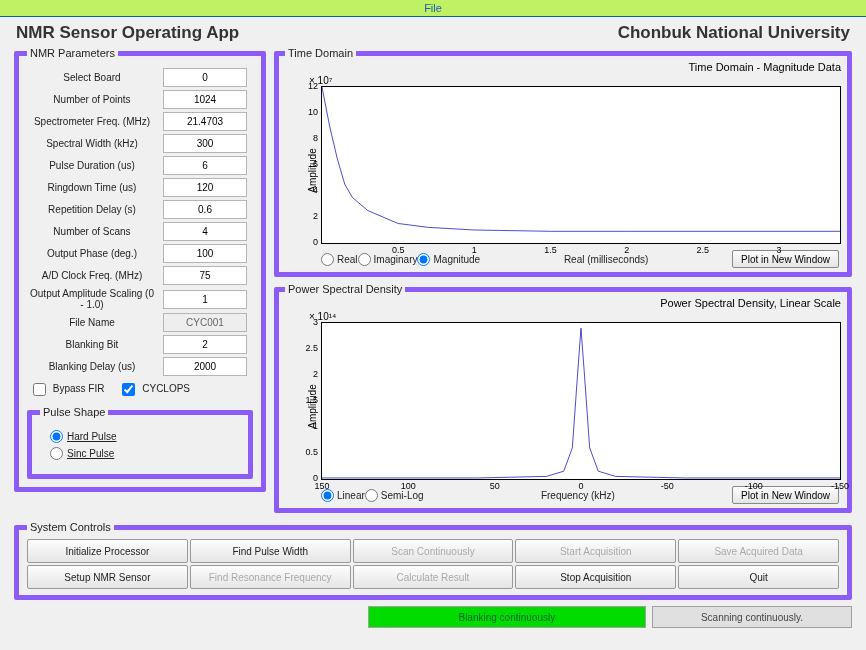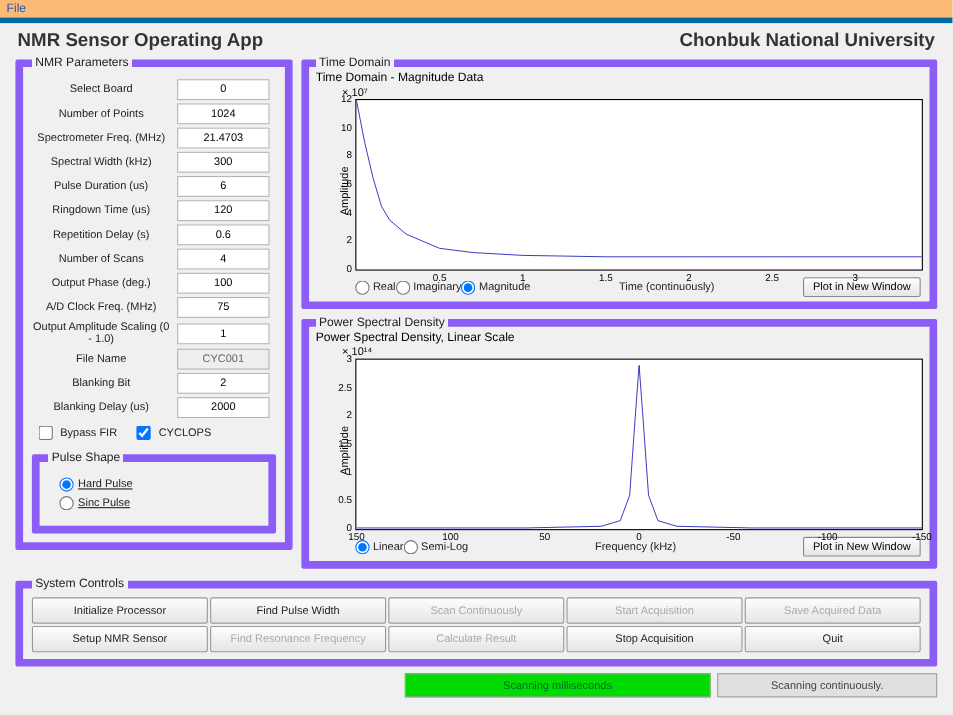--- a/index.html
+++ b/index.html
@@ -1,43 +1,43 @@
 <!DOCTYPE html>
 <html><head>
 <meta charset="utf-8">
 <style>
   * { box-sizing: border-box; font-family: Tahoma, Arial, sans-serif; }
   body { margin: 0; background: #f0f0f0; font-size: 11px; color: #222; }
   .window { width: 866px; height: 650px; background: #f0f0f0; position: relative; }
-  .menubar { background: #fdba74; border-bottom: 5px solid #0369a1; padding: 2px 6px; font-size: 11px; color: #2257b5; }
+  .menubar { background: #bef264; border-bottom: 1px solid #0369a1; padding: 2px 6px; font-size: 11px; color: #2257b5; text-align: center; }
   .titlebar { display: flex; justify-content: space-between; padding: 6px 16px 4px 16px; font-size: 17px; font-weight: bold; color: #333; }
   .content { display: flex; gap: 8px; padding: 0 14px; }
   .params { width: 252px; }
   .charts { flex: 1; display: flex; flex-direction: column; gap: 6px; }
 
-  fieldset { border: 7px solid #8b5cf6; border-radius: 2px; padding: 6px 8px 8px 8px; margin: 0; }
+  fieldset { border: 5px solid #8b5cf6; border-radius: 2px; padding: 6px 8px 8px 8px; margin: 0; }
   legend { font-size: 11px; color: #222; padding: 0 3px; }
 
   .param-row { display: flex; align-items: center; margin: 3px 0; gap: 6px; }
   .param-row label { flex: 1; text-align: center; font-size: 10px; color: #222; }
   .param-row .field { width: 84px; height: 19px; border: 1px solid #b5b5b5; background: #fff; text-align: center; font-size: 10px; line-height: 17px; padding: 0; margin-right: 6px; }
   .param-row .field.readonly { background: #eee; color: #666; }
 
   .checkrow { display: flex; gap: 18px; padding: 4px 6px 6px 6px; font-size: 10px; }
   .checkrow input { margin: 0 4px 0 0; vertical-align: middle; }
 
   .pulse-shape { margin-top: 4px; }
   .pulse-shape .options { padding: 4px 10px; font-size: 10px; text-decoration: underline; }
   .pulse-shape .options div { padding: 2px 0; display: flex; align-items: center; gap: 4px; }
   .pulse-shape input[type=radio] { margin: 0; }
 
   .chartbox { height: 230px; }
   .chartbox fieldset { height: 100%; display: flex; flex-direction: column; padding: 2px 6px 4px 6px; }
 
-  .chart-title { text-align: left; font-size: 11px; font-weight: normal; margin: 0 0 2px 0; color: #000; }
+  .chart-title { text-align: right; font-size: 11px; font-weight: normal; margin: 0 0 2px 0; color: #000; }
   .chart-exp { font-size: 10px; color: #000; margin-left: 24px; }
   .plot-area { flex: 1; position: relative; background: #fff; border: 1px solid #000; margin-left: 36px; margin-bottom: 2px; }
   .ylabel { position: absolute; left: -32px; top: 50%; transform: rotate(-90deg); transform-origin: center; font-size: 10px; color: #000; }
   .yticks { position: absolute; left: -26px; top: 0; bottom: 0; width: 24px; font-size: 9px; color: #000; text-align: right; }
   .yticks span { position: absolute; right: 2px; }
   .xticks { position: absolute; left: 0; right: 0; bottom: -14px; height: 12px; font-size: 9px; color: #000; }
   .xticks span { position: absolute; transform: translateX(-50%); }
   .chart-footer { display: flex; align-items: center; gap: 10px; padding: 4px 2px 0 36px; font-size: 10px; }
   .chart-footer .spacer { flex: 1; text-align: center; font-size: 10px; }
   .plotbtn { height: 18px; font-size: 10px; padding: 0 8px; border: 1px solid #888; background: linear-gradient(#fdfdfd,#e5e5e5); border-radius: 2px; cursor: pointer; }
@@ -193,21 +193,21 @@
                 </span>
               <span>
                   <input type="radio" name="td" style=""> 
                   <span>Imaginary</span>
                 </span>
               <span>
                   <input type="radio" name="td" checked="" style=""> 
                   <span>Magnitude</span>
                 </span>
             </div>
-            <div class="spacer">Time (continuously)</div>
+            <div class="spacer">Real (milliseconds)</div>
             <button class="plotbtn">Plot in New Window</button>
           </div>
         </fieldset>
       </div>
 
       <div class="chartbox">
         <fieldset>
           <legend>Power Spectral Density</legend>
           <div class="chart-title">Power Spectral Density, Linear Scale</div>
           <div class="chart-exp">× 10¹⁴</div>
@@ -267,16 +267,16 @@
         <button class="disabled">Find Resonance Frequency</button>
         <button class="disabled">Calculate Result</button>
         <button>Stop Acquisition</button>
         <button>Quit</button>
       </div>
     </fieldset>
   </div>
 
   <div class="statusbar">
     <div class="spacer" style="flex:1.4"></div>
-    <div class="statcell active" style="flex:1">Scanning milliseconds</div>
+    <div class="statcell active" style="flex:1">Blanking continuously</div>
     <div class="statcell secondary">Scanning continuously.</div>
   </div>
 </div>
 
 </body></html>

